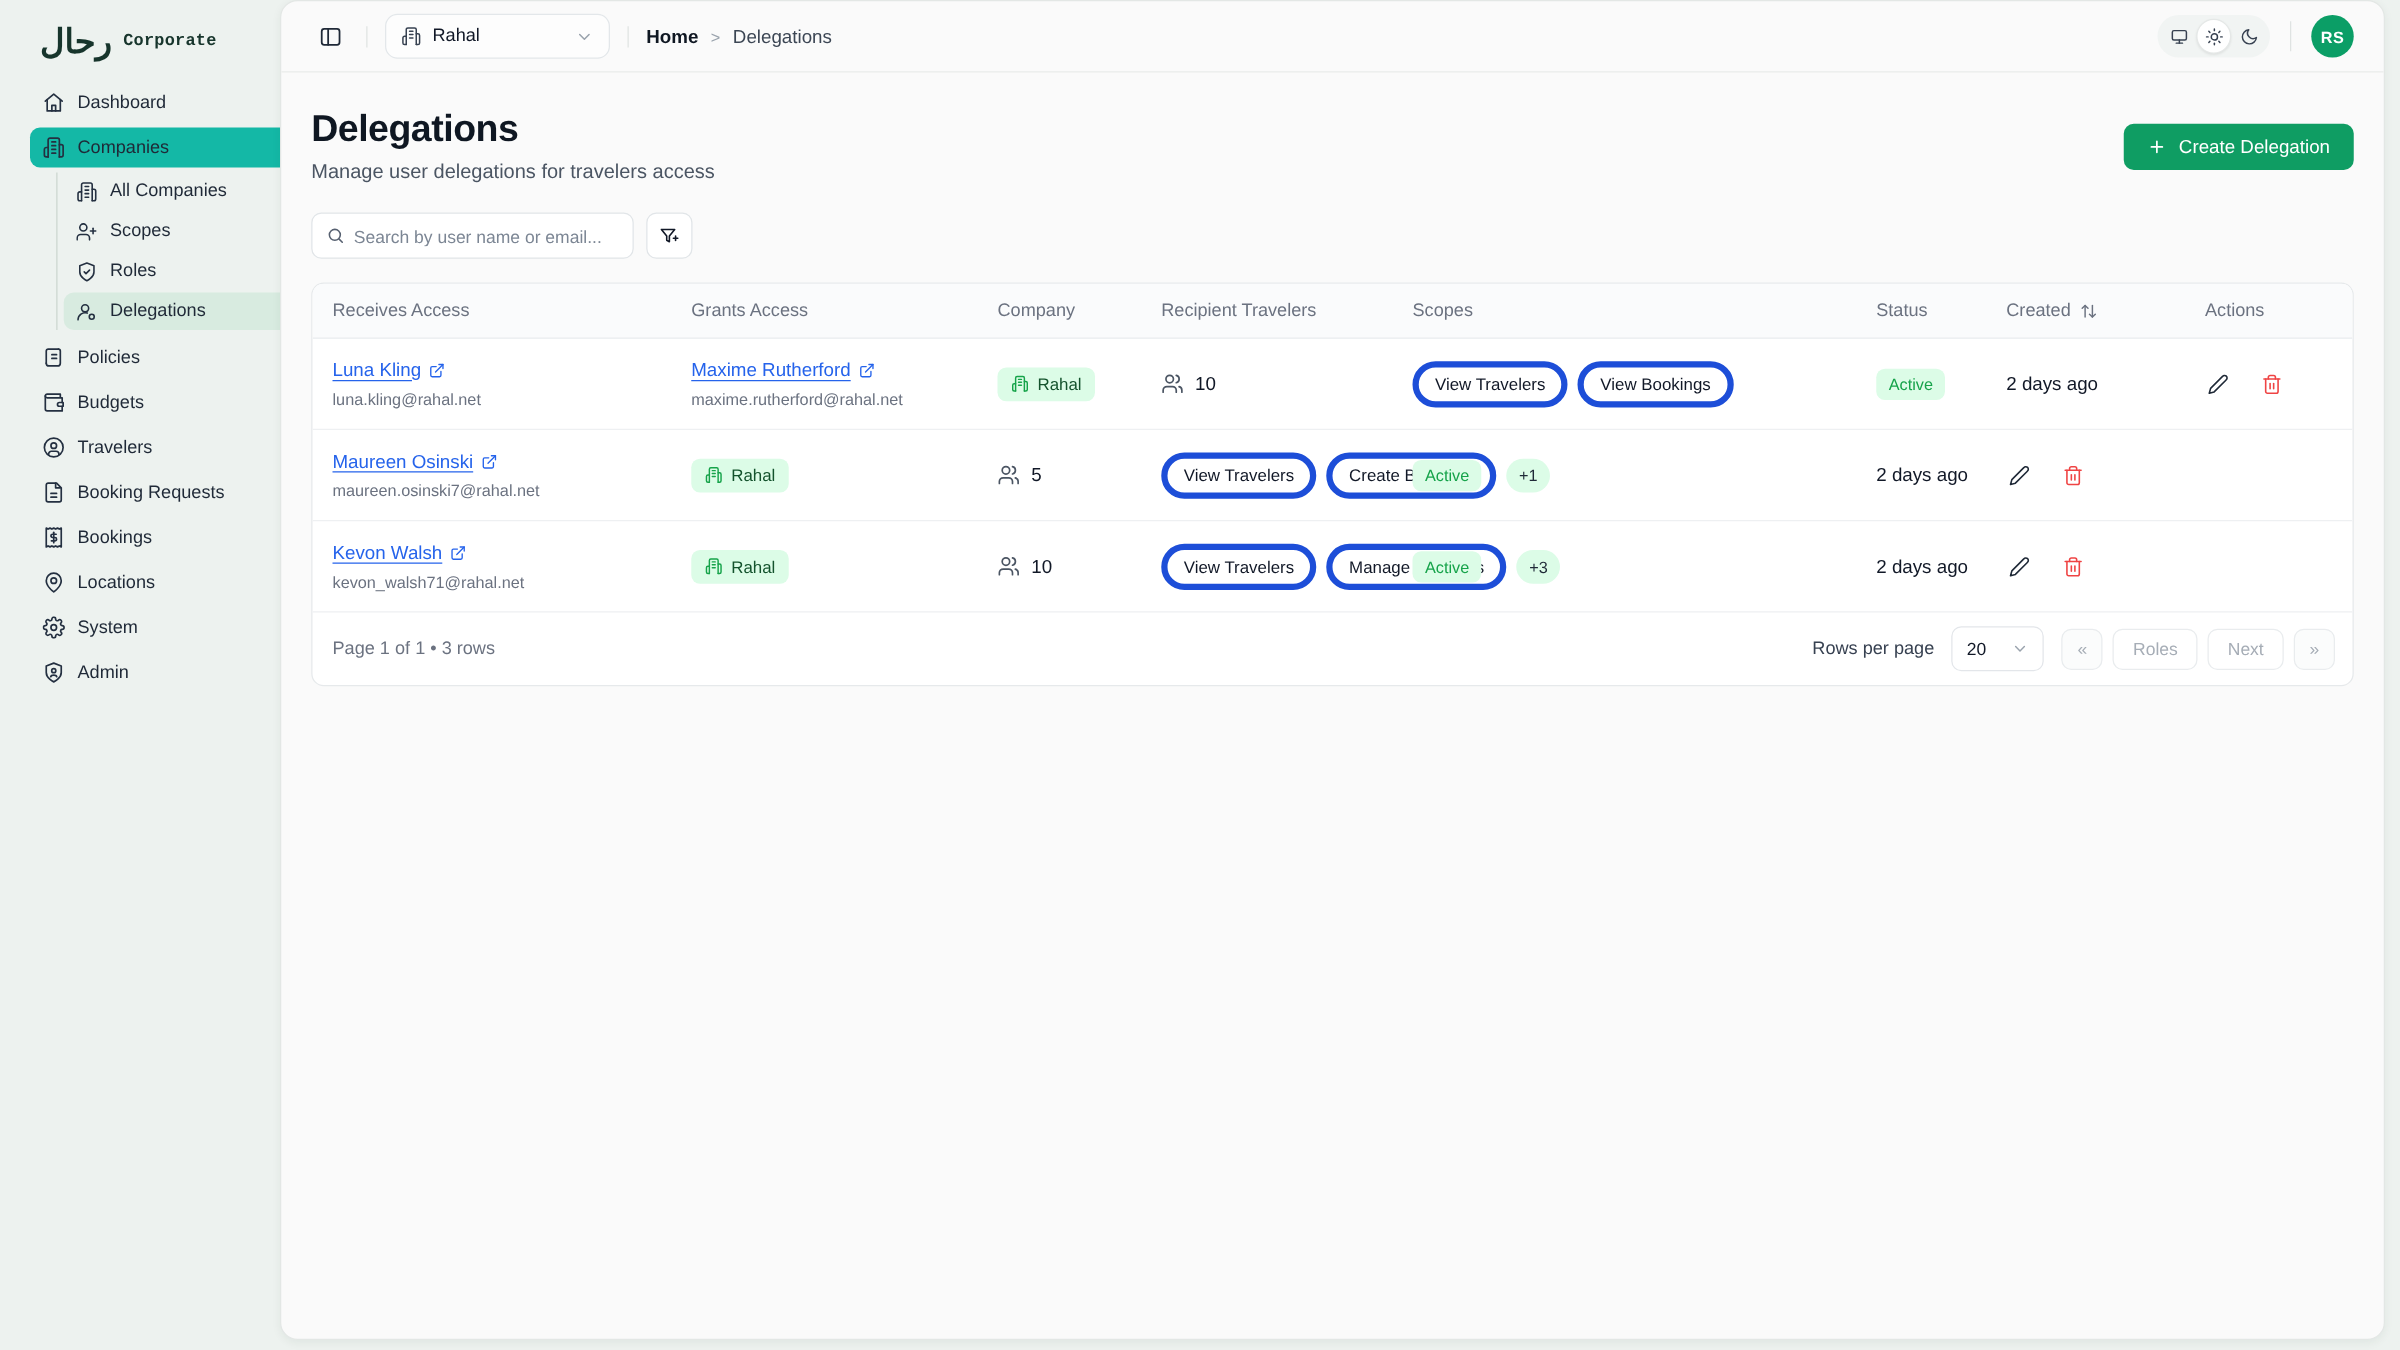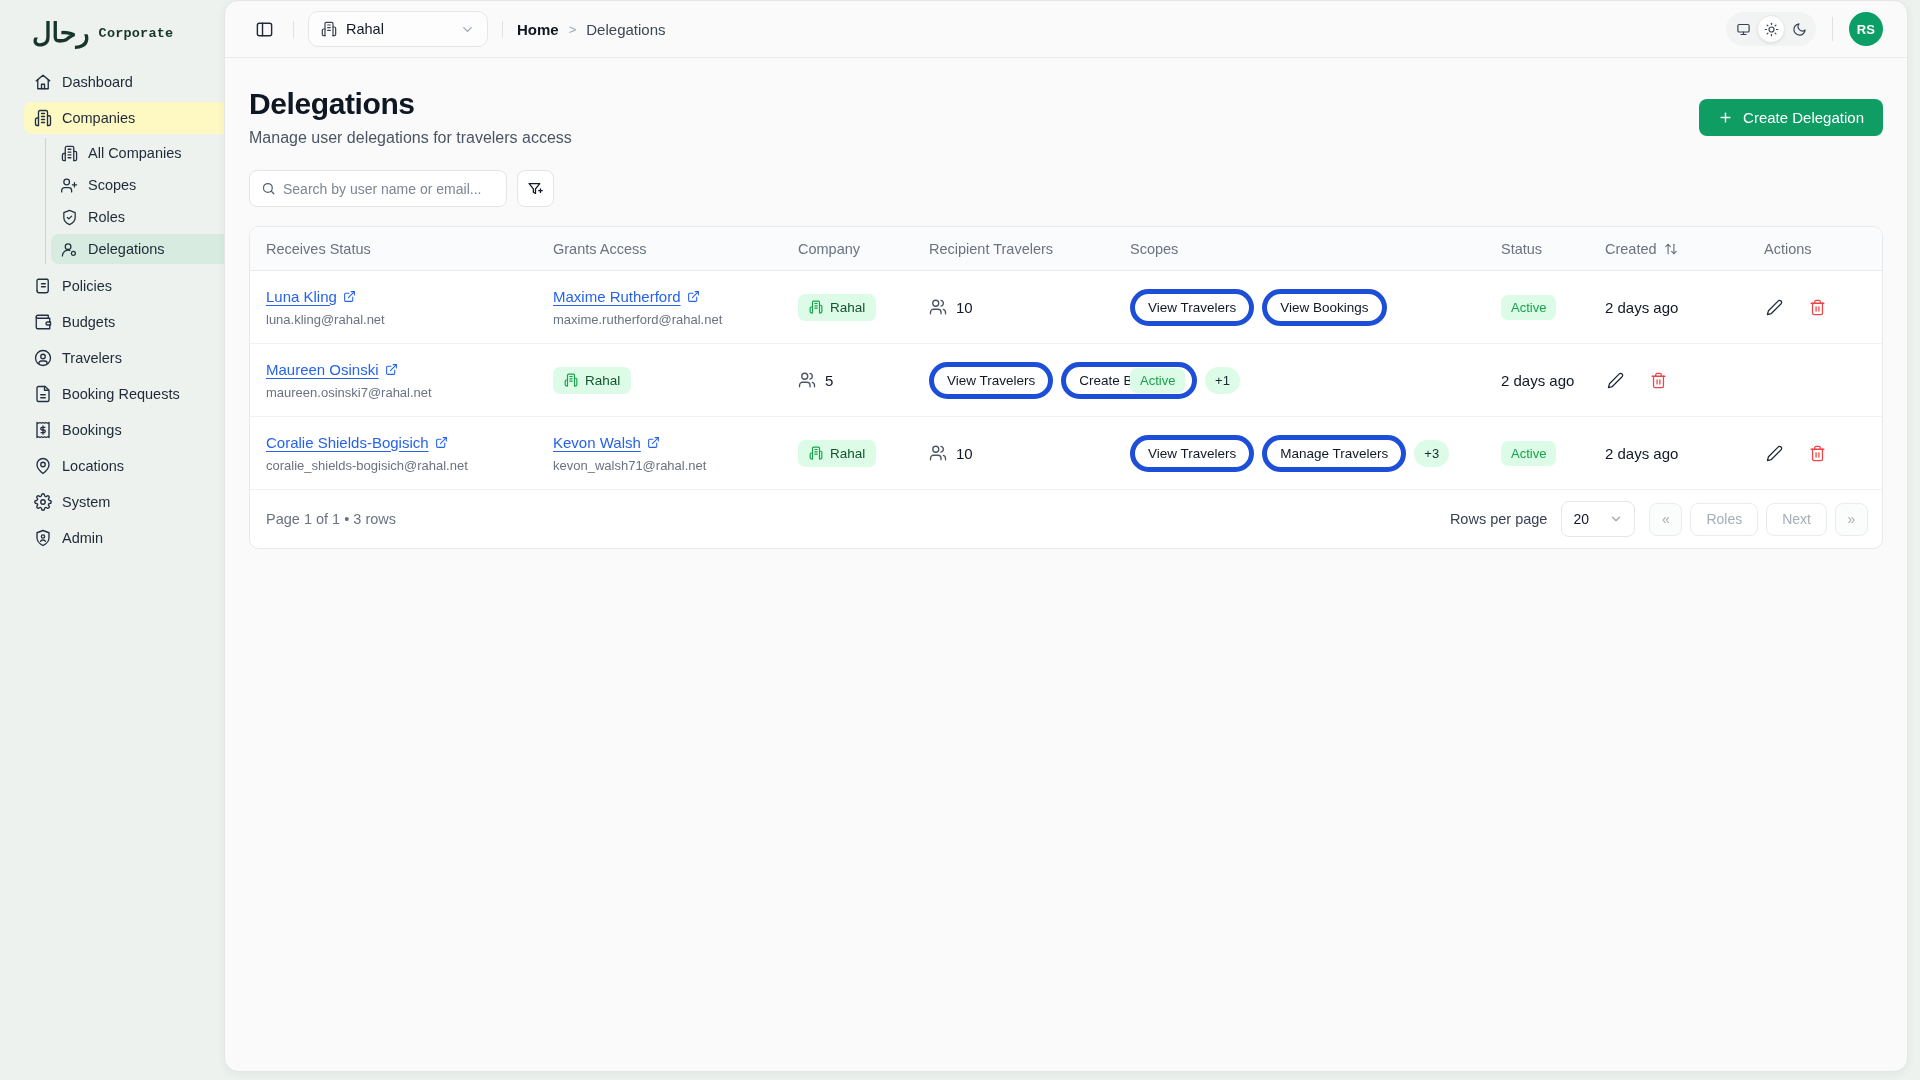--- a/index.html
+++ b/index.html
@@ -18,21 +18,21 @@
   .logo-row { display:flex; align-items:center; gap:9px; padding:6px 16px 20px; }
   .logo-mark { font-size:27px; font-weight:bold; color:#17352c; line-height:26px; direction:rtl; }
   .logo-word { font-size:13.5px; font-weight:bold; color:#17352c; letter-spacing:.2px;font-family:Liberation Mono, monospace; }
   .nav { padding:0 8px; }
   .nav-item {
     display:flex; align-items:center; gap:10px; height:32px; margin-bottom:4px;
     padding:0 10px; border-radius:8px; font-size:14.5px; color:#1f2937; cursor:pointer;
   }
   .nav-item .nicon { width:18px; height:18px; color:#243041; flex:0 0 18px; }
   .nav-item .chev { margin-left:auto; width:15px; height:15px; color:#56606d; }
-  .nav-item.active { background:#fef9c3; }
+  .nav-item.active { background:#14b8a6; }
   .sub-list { margin:2px 0 6px 21px; border-left:1px solid #ccd6d0; padding-left:5px; }
   .sub-item {
     display:flex; align-items:center; gap:10px; height:30px; margin-bottom:2px;
     padding:0 10px; border-radius:8px; font-size:14.5px; color:#1f2937; cursor:pointer;
   }
   .sub-item .nicon { width:17px; height:17px; color:#243041; flex:0 0 17px; }
   .sub-item.active { background:#d8ebe0; }
 
   
   .main-card {
@@ -381,21 +381,21 @@
             <path d="M3 5h15l-6 7.5V19l-3-1.8v-4.7Z"></path>
             <path d="M19 12.5v5"></path>
             <path d="M16.5 15H21.5"></path>
           </svg>
       </button>
     </div>
 
     <div class="table-card">
       <div class="tgrid thead">
         <div>
-            <span>Receives Status</span>
+            <span>Receives Access</span>
           </div>
         <div>
             <span>Grants Access</span>
           </div>
         <div>
             <span>Company</span>
           </div>
         <div>
             <span>Recipient Travelers</span>
           </div>
@@ -551,31 +551,20 @@
                 <path d="M10 11v6"></path>
                 <path d="M14 11v6"></path>
               </svg>
           </button>
         </div>
       </div>
 
       <div class="tgrid trow">
         <div class="person">
           <div class="name-line">
-            <a href="#">Coralie Shields-Bogisich</a>
-            <svg class="ext" viewBox="0 0 24 24" fill="none" stroke="currentColor" stroke-width="2" stroke-linecap="round" stroke-linejoin="round">
-                <path d="M15 3h6v6"></path>
-                <path d="M10 14 21 3"></path>
-                <path d="M18 13v6a2 2 0 0 1-2 2H5a2 2 0 0 1-2-2V8a2 2 0 0 1 2-2h6"></path>
-              </svg>
-          </div>
-          <div class="email">coralie_shields-bogisich@rahal.net</div>
-        </div>
-        <div class="person">
-          <div class="name-line">
             <a href="#">Kevon Walsh</a>
             <svg class="ext" viewBox="0 0 24 24" fill="none" stroke="currentColor" stroke-width="2" stroke-linecap="round" stroke-linejoin="round">
                 <path d="M15 3h6v6"></path>
                 <path d="M10 14 21 3"></path>
                 <path d="M18 13v6a2 2 0 0 1-2 2H5a2 2 0 0 1-2-2V8a2 2 0 0 1 2-2h6"></path>
               </svg>
           </div>
           <div class="email">kevon_walsh71@rahal.net</div>
         </div>
         <div>

